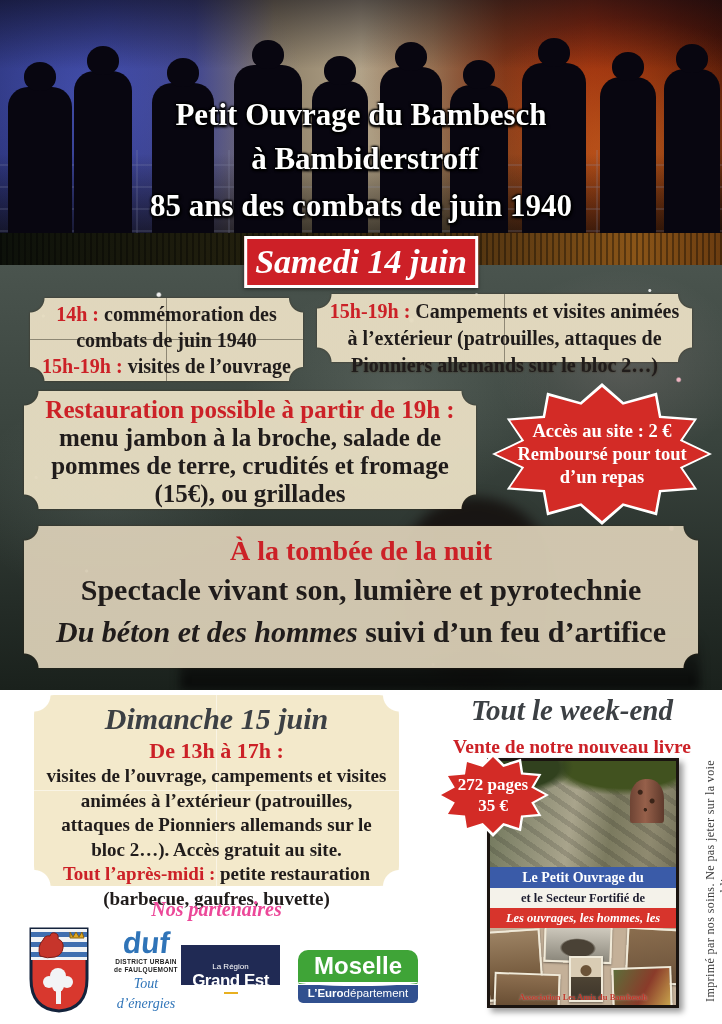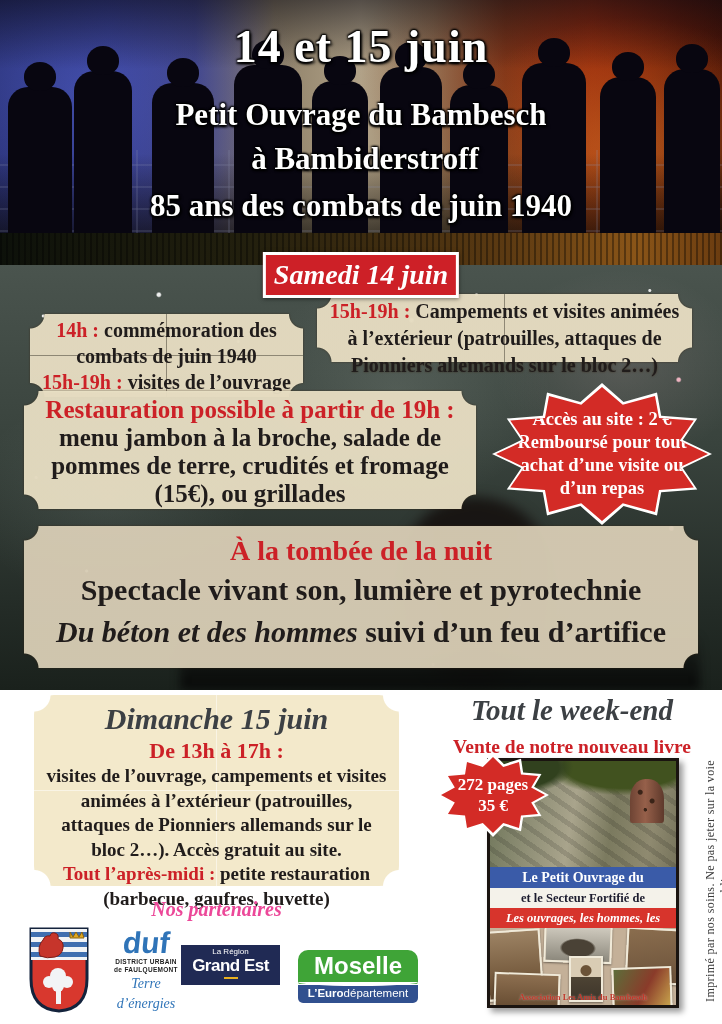--- a/index.html
+++ b/index.html
@@ -33,23 +33,23 @@
   .fig::before{content:"";position:absolute;top:-25px;left:50%;transform:translateX(-50%);
     width:32px;height:29px;background:#080610;border-radius:50% 50% 46% 46%;}
   .hero-text{position:absolute;left:0;width:722px;text-align:center;color:#fff;font-weight:bold;z-index:4;
     text-shadow:2px 2px 3px #000,-1px -1px 2px #000,1px -1px 2px #000,-1px 2px 2px #000;}
   .hero-title{top:20px;font-size:46px;letter-spacing:1px;}
   .hero-sub1{top:97px;font-size:31px;}
   .hero-sub2{top:141px;font-size:31px;padding-left:8px;}
   .hero-sub3{top:188px;font-size:31px;}
 
   
-  .samedi{position:absolute;left:50%;top:252px;transform:translateX(-50%);z-index:6;
+  .samedi{position:absolute;left:50%;top:236px;transform:translateX(-50%);z-index:6;
     background:#cd2027;border:3px solid #fff;color:#fff;font-style:italic;font-weight:bold;
-    font-size:28px;padding:4px 8px;white-space:nowrap;box-shadow:0 1px 4px rgba(0,0,0,.5);}
+    font-size:34px;padding:4px 8px;white-space:nowrap;box-shadow:0 1px 4px rgba(0,0,0,.5);}
 
   
   .fireworks{position:absolute;left:0;top:265px;width:722px;height:425px;
     background:
       radial-gradient(circle 2px at 6% 12%, rgba(255,255,255,.95) 0 1px, transparent 2px),
       radial-gradient(circle 2px at 14% 32%, rgba(255,255,255,.8) 0 1px, transparent 2px),
       radial-gradient(circle 3px at 22% 7%, rgba(255,255,255,.9) 0 1.5px, transparent 3px),
       radial-gradient(circle 2px at 33% 18%, rgba(255,255,255,.75) 0 1px, transparent 2px),
       radial-gradient(circle 2px at 44% 5%, rgba(255,255,255,.9) 0 1px, transparent 2px),
       radial-gradient(circle 3px at 57% 13%, rgba(255,255,255,.85) 0 1.5px, transparent 3px),
@@ -77,21 +77,21 @@
   .plaque{position:absolute;--pc:rgba(237,228,201,.93);--pr:15px;
     background:
       radial-gradient(circle var(--pr) at 0 0, transparent calc(var(--pr) - 1px), var(--pc) var(--pr)) top left,
       radial-gradient(circle var(--pr) at 100% 0, transparent calc(var(--pr) - 1px), var(--pc) var(--pr)) top right,
       radial-gradient(circle var(--pr) at 0 100%, transparent calc(var(--pr) - 1px), var(--pc) var(--pr)) bottom left,
       radial-gradient(circle var(--pr) at 100% 100%, transparent calc(var(--pr) - 1px), var(--pc) var(--pr)) bottom right;
     background-size:50% 50%;background-repeat:no-repeat;
     filter:drop-shadow(0 0 1px rgba(55,35,15,.65));
     text-align:center;color:var(--ink);font-weight:bold;}
   .plaque .red{color:var(--red);}
-  .sched-left{left:30px;top:33px;width:273px;height:83px;font-size:20px;line-height:26px;padding:3px 8px;margin-top:16px;}
+  .sched-left{left:30px;top:33px;width:273px;height:83px;font-size:20px;line-height:26px;padding:3px 8px;}
   .sched-right{left:317px;top:29px;width:375px;height:68px;font-size:20px;line-height:27px;padding:4px 10px;}
   .restau{left:24px;top:126px;width:452px;height:118px;font-size:25px;line-height:28px;padding:5px 14px;}
   .night{left:24px;top:261px;width:674px;height:142px;--pc:rgba(230,220,195,.88);padding-top:7px;}
   .night .n-title{font-size:28px;line-height:36px;color:var(--red);}
   .night .n-line{font-size:30px;line-height:42px;}
   .night .it{font-style:italic;}
 
   
   .burst{position:absolute;clip-path:var(--star);background:#fff;}
   .burst-inner{position:absolute;inset:4px;clip-path:var(--star);background:#d32b26;
@@ -153,21 +153,21 @@
   .badge272 .burst-inner{font-size:17px;line-height:21px;}
 
   
   .logos{position:absolute;left:0;top:228px;width:460px;height:100px;font-family:"Liberation Sans",sans-serif;}
   .blason{position:absolute;left:28px;top:8px;}
   .duf{position:absolute;left:103px;top:10px;width:86px;text-align:center;}
   .duf-acro{font-weight:bold;font-size:30px;line-height:30px;color:#2f74b8;transform:skewX(-6deg);display:inline-block;}
   .duf-l1,.duf-l2{font-size:6.5px;font-weight:bold;color:#1d1d1d;line-height:8px;letter-spacing:.3px;}
   .duf-tag{font-family:"Liberation Serif",serif;font-style:italic;font-size:14px;color:#2f74b8;line-height:20px;}
   .grandest{position:absolute;left:181px;top:27px;width:99px;height:40px;background:#202a54;
-    color:#fff;text-align:center;padding-top:2px;}
+    color:#fff;text-align:center;padding-top:17px;}
   .ge-small{font-size:8px;line-height:9px;}
   .ge-big{font-size:17px;font-weight:bold;line-height:20px;letter-spacing:-.5px;}
   .ge-mark{display:block;width:14px;height:2px;background:#e8b020;margin:1px auto 0;}
   .moselle{position:absolute;left:298px;top:32px;width:120px;}
   .mo-green{background:#3fa437;border-radius:10px 10px 2px 2px;color:#fff;text-align:center;
     font-weight:bold;font-size:24px;line-height:32px;height:34px;}
   .mo-wave{height:4px;background:#fff;border-radius:0 0 60% 60%/0 0 5px 5px;margin-top:-2px;position:relative;z-index:1;}
   .mo-blue{background:#31508f;border-radius:0 0 5px 5px;color:#fff;text-align:center;
     font-size:11.5px;line-height:17px;height:18px;margin-top:-1px;}
   .mo-blue b{font-weight:bold;}
@@ -188,21 +188,20 @@
     <div class="fig" style="left:74px;width:58px;height:184px;"></div>
     <div class="fig" style="left:152px;width:62px;height:172px;"></div>
     <div class="fig" style="left:234px;width:68px;height:190px;"></div>
     <div class="fig" style="left:312px;width:56px;height:174px;"></div>
     <div class="fig" style="left:380px;width:62px;height:188px;"></div>
     <div class="fig" style="left:450px;width:58px;height:170px;"></div>
     <div class="fig" style="left:522px;width:64px;height:192px;"></div>
     <div class="fig" style="left:600px;width:56px;height:178px;"></div>
     <div class="fig" style="left:664px;width:56px;height:186px;"></div>
     <div class="grass"></div>
-    <div class="hero-text hero-title">14 et 15 juin</div>
     <div class="hero-text hero-sub1">Petit Ouvrage du Bambesch</div>
     <div class="hero-text hero-sub2">à Bambiderstroff</div>
     <div class="hero-text hero-sub3">85 ans des combats de juin 1940</div>
   </div>
 
   <div class="samedi">Samedi 14 juin</div>
 
   <div class="fireworks">
     <div class="shadow-man"></div>
     <div class="shadow-mass"></div>
@@ -217,21 +216,20 @@
     </div>
 
     <div class="plaque restau">
       <p><span class="red">Restauration possible à partir de 19h :</span> <span>menu jambon à la broche, salade de pommes de terre, crudités et fromage (15€), ou grillades</span></p>
     </div>
 
     <div class="burst access">
       <div class="burst-inner">
         <span>Accès au site : 2 €</span>
         <span>Remboursé pour tout</span>
-        <span>achat d’une visite ou</span>
         <span>d’un repas</span>
       </div>
     </div>
 
     <div class="plaque night">
       <div class="n-title">À la tombée de la nuit</div>
       <div class="n-line">Spectacle vivant son, lumière et pyrotechnie</div>
       <div class="n-line"><span class="it">Du béton et des hommes</span> <span>suivi d’un feu d’artifice</span></div>
     </div>
   </div>
@@ -295,21 +293,21 @@
           <circle cx="21" cy="56" r="6" fill="#f2f4f6"></circle>
           <circle cx="39" cy="56" r="6" fill="#f2f4f6"></circle>
           <circle cx="30" cy="60" r="6" fill="#f2f4f6"></circle>
         </g>
       </svg>
 
       <div class="duf">
         <div class="duf-acro">duf</div>
         <div class="duf-l1">DISTRICT URBAIN</div>
         <div class="duf-l2">de FAULQUEMONT</div>
-        <div class="duf-tag">Terre d’énergies</div>
+        <div class="duf-tag">Tout d’énergies</div>
       </div>
 
       <div class="grandest">
         <div class="ge-small">La Région</div>
         <div class="ge-big">Grand Est</div>
         <span class="ge-mark"></span>
       </div>
 
       <div class="moselle">
         <div class="mo-green">Moselle</div>

